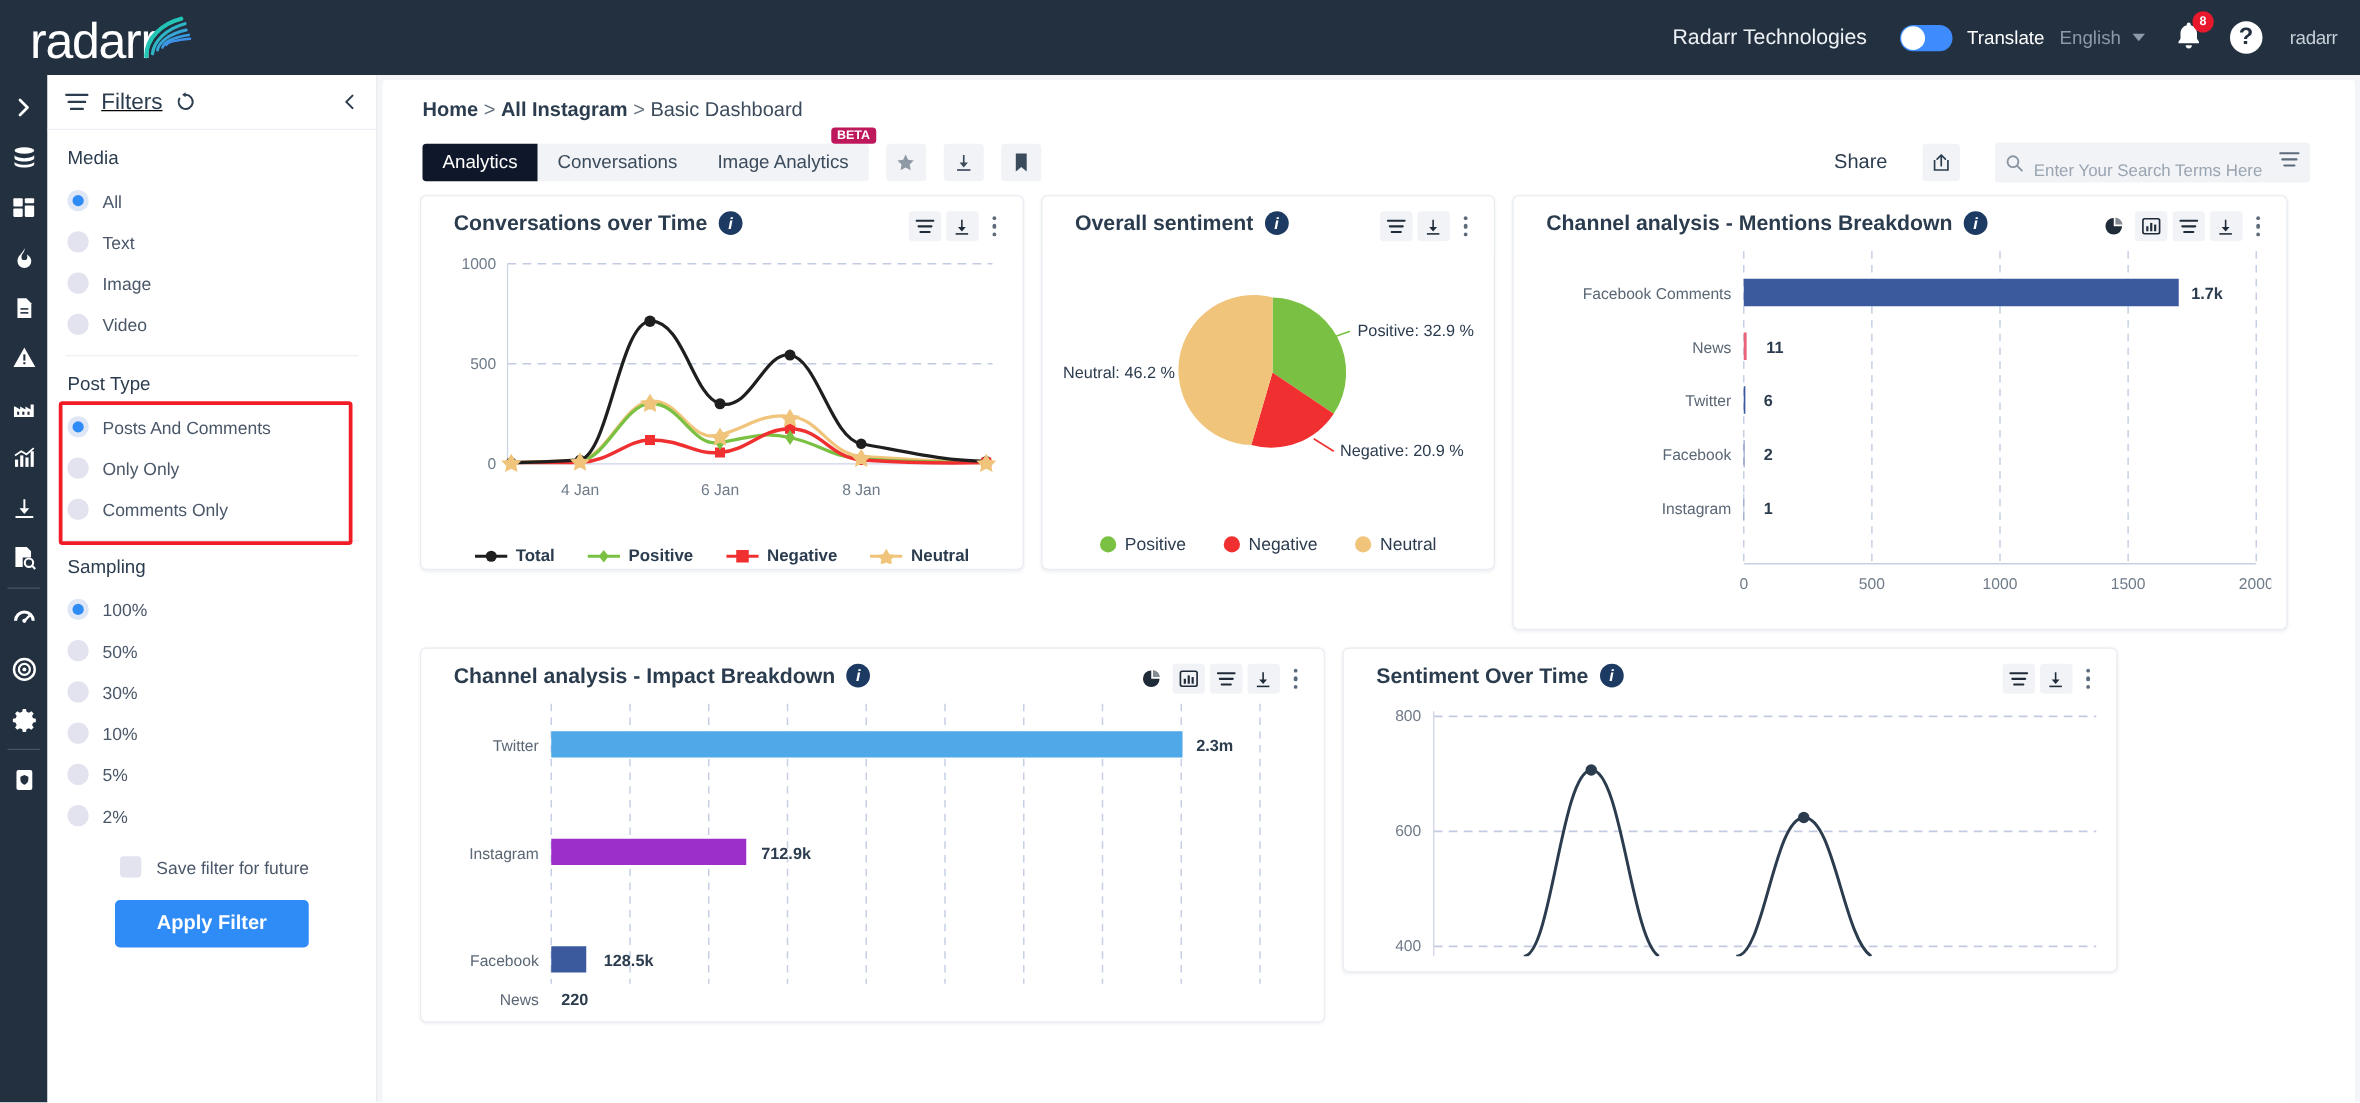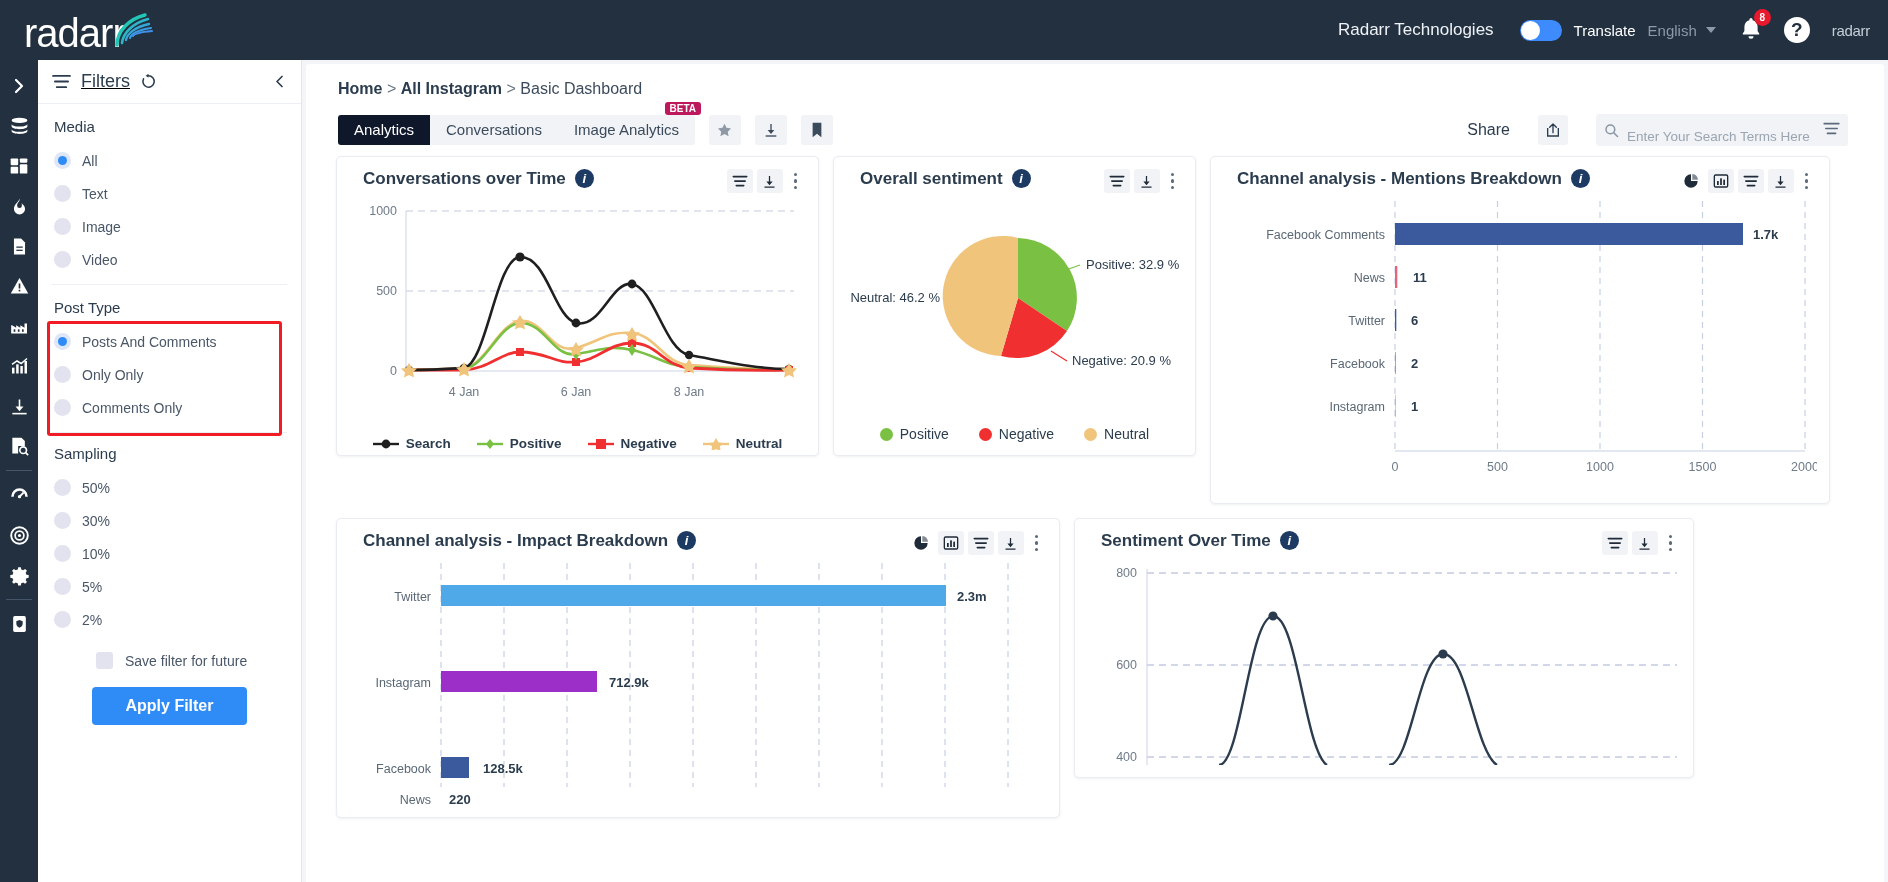--- a/index.html
+++ b/index.html
@@ -374,20 +374,24 @@
         <div class="fopt">
           <span class="radio"></span>
           <span class="fopt-label">Comments Only</span>
         </div>
       </div>
       <div class="hl-box" style="left:9px; top:217px; width:235px; height:115px;"></div>
       <div class="divider-line"></div>
 
       <div class="fgroup" style="padding-top:8px">
         <div class="fgroup-title">Sampling</div>
+        <div class="fopt">
+          <span class="radio on"></span>
+          <span class="fopt-label">100%</span>
+        </div>
         <div class="fopt">
           <span class="radio"></span>
           <span class="fopt-label">50%</span>
         </div>
         <div class="fopt">
           <span class="radio"></span>
           <span class="fopt-label">30%</span>
         </div>
         <div class="fopt">
           <span class="radio"></span>
@@ -541,21 +545,21 @@
           <path d="M338 166l3 5 5 .5-4 4 1 5-5-2.5-5 2.5 1-5-4-4 5-.5z" fill="#f0c47b"></path>
           <path d="M58 170l3 5 5 .5-4 4 1 5-5-2.5-5 2.5 1-5-4-4 5-.5z" fill="#f0c47b"></path>
           <path d="M438 170l3 5 5 .5-4 4 1 5-5-2.5-5 2.5 1-5-4-4 5-.5z" fill="#f0c47b"></path>
         </svg>
         <div class="legend-row" style="margin-top:-6px">
           <div class="legend-item">
             <svg width="26" height="12">
                   <line x1="0" y1="6" x2="26" y2="6" stroke="#1f1f1f" stroke-width="2.4"></line>
                   <circle cx="13" cy="6" r="4.4" fill="#1f1f1f"></circle>
                 </svg>
-            <span class="legend-text">Search</span>
+            <span class="legend-text">Total</span>
           </div>
           <div class="legend-item">
             <svg width="26" height="12">
                   <line x1="0" y1="6" x2="26" y2="6" stroke="#7ac143" stroke-width="2.4"></line>
                   <path d="M13 1l4 5-4 5-4-5z" fill="#7ac143"></path>
                 </svg>
             <span class="legend-text">Positive</span>
           </div>
           <div class="legend-item">
             <svg width="26" height="12">

